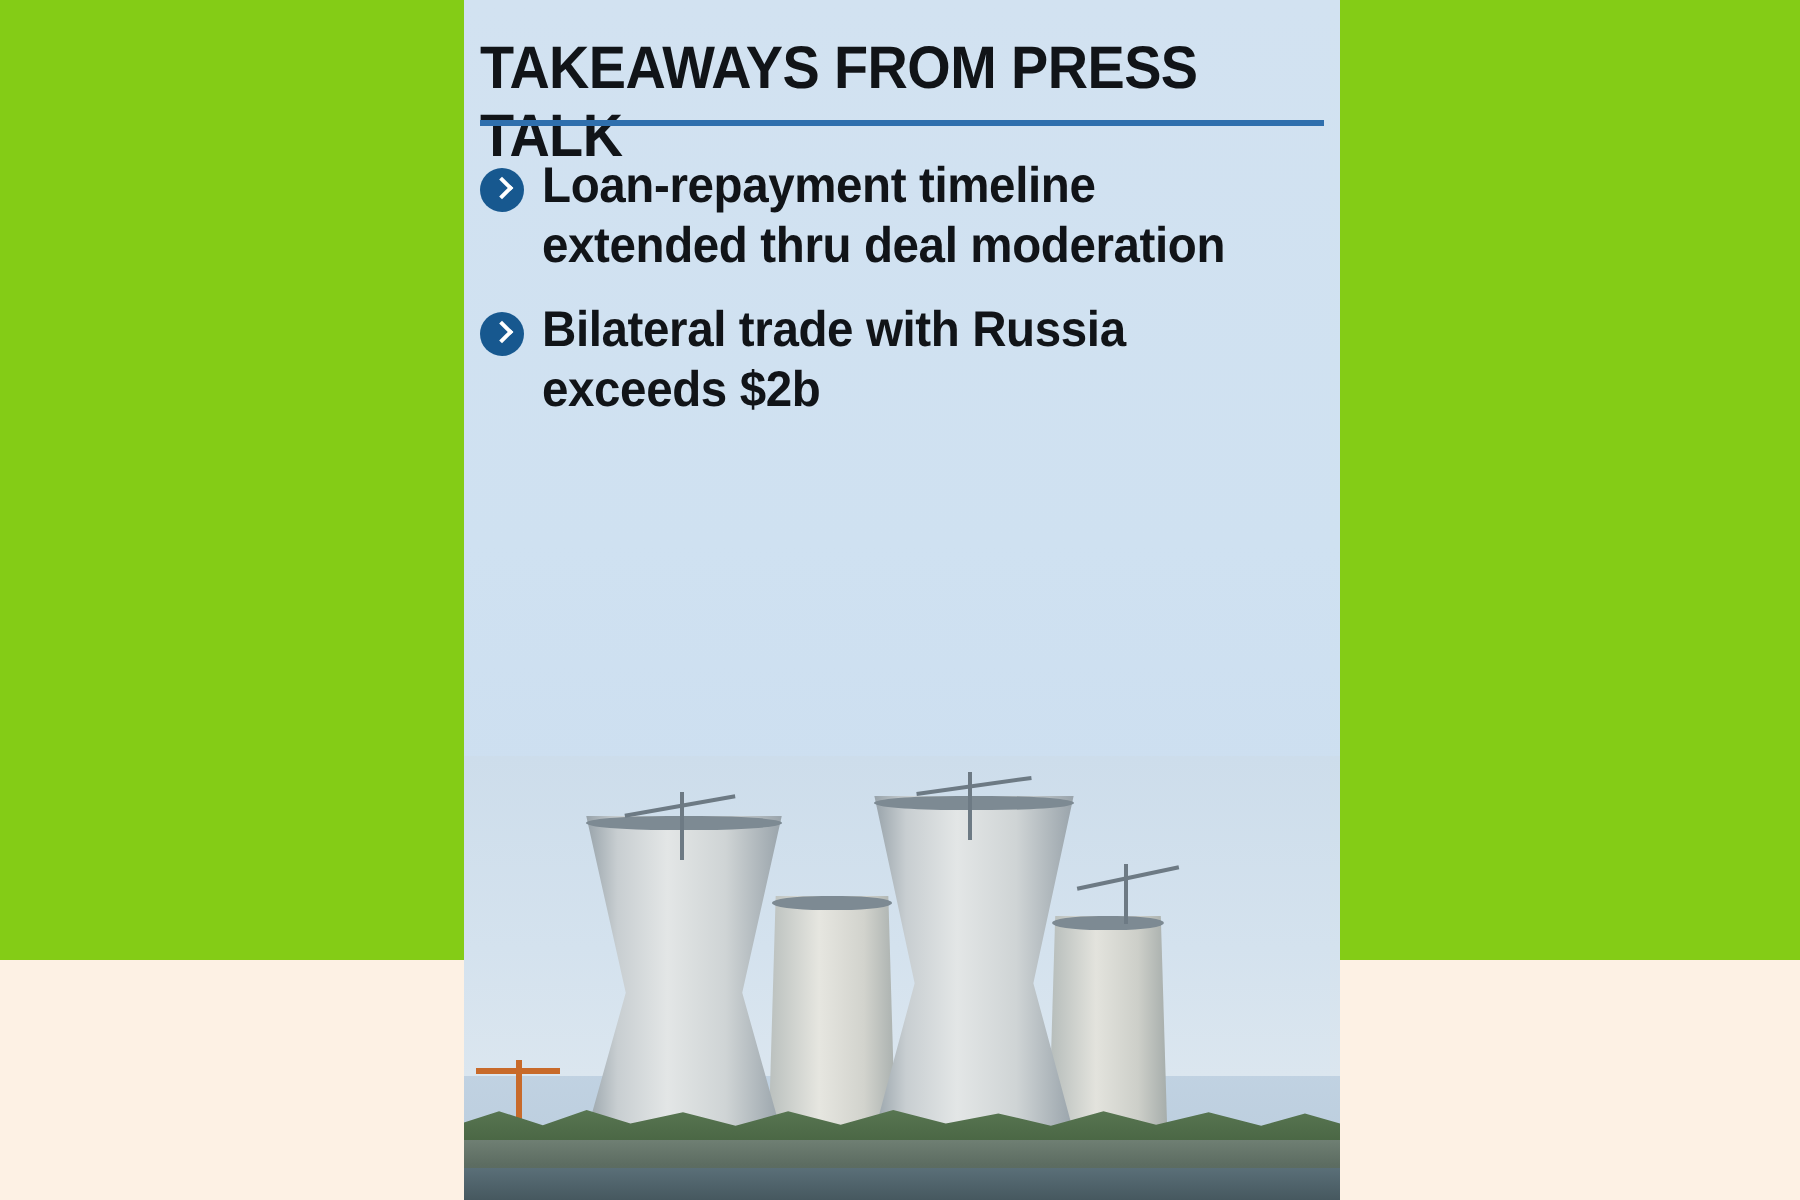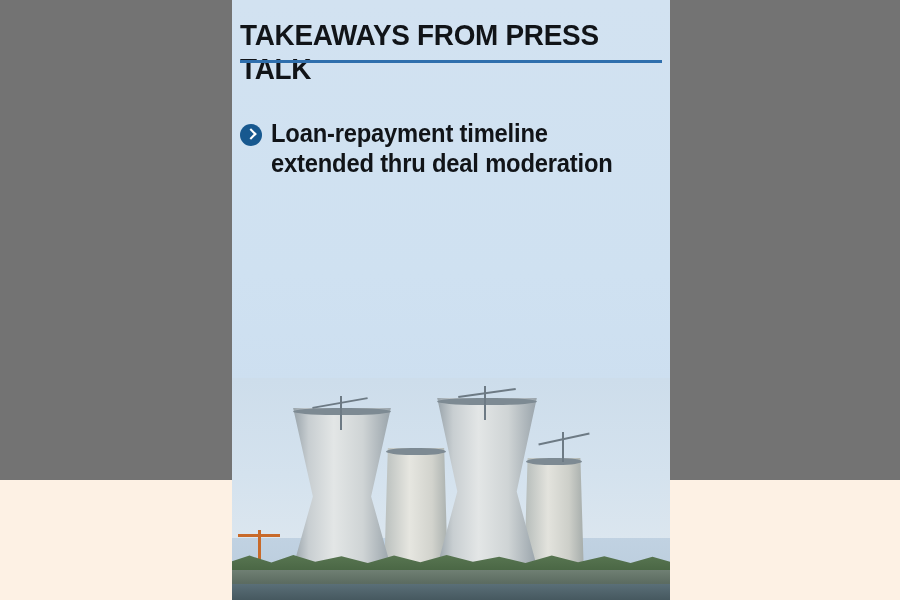--- a/index.html
+++ b/index.html
@@ -10,21 +10,21 @@
     width: 900px;
     height: 600px;
     background: #fdf1e4;
     font-family: "Liberation Sans", sans-serif;
     overflow: hidden;
   }
   #page {
     position: relative;
     width: 900px;
     height: 480px;
-    background: #737373;
+    background: #84cc16;
   }
   
   #card {
     position: absolute;
     left: 232px;
     top: 0px;
     width: 438px;
     height: 600px;
     background: #cfe0f0;
     overflow: hidden;
@@ -64,21 +64,20 @@
   #bullets {
     position: absolute;
     left: 8px;
     top: 78px;
     width: 424px;
   }
   .bullet {
     display: flex;
     align-items: flex-start;
     margin-bottom: 12px;
-    margin-top: 40px;
   }
   .bullet-icon {
     flex: 0 0 auto;
     width: 22px;
     height: 22px;
     border-radius: 50%;
     background: #17588f;
     margin-top: 6px;
     margin-right: 9px;
     position: relative;
@@ -199,20 +198,24 @@
 
     <div id="rule"></div>
 
     <div id="bullets">
 
       <div class="bullet">
         <span class="bullet-icon"></span>
         <span class="bullet-text">Loan-repayment timeline extended thru deal moderation</span>
       </div>
 
+      <div class="bullet">
+        <span class="bullet-icon"></span>
+        <span class="bullet-text">Bilateral trade with Russia exceeds $2b</span>
+      </div>
 
 
     </div>
 
     <div id="photo">
       <div class="sky"></div>
 
       <div class="tower" style="left:152px; width:64px; height:130px;">
         <div class="body" style="background:linear-gradient(90deg,#b9bfbd 0%, #e6e6e0 40%, #d2d3cd 75%, #a9b0ae 100%);"></div>
         <div class="rim"></div>

